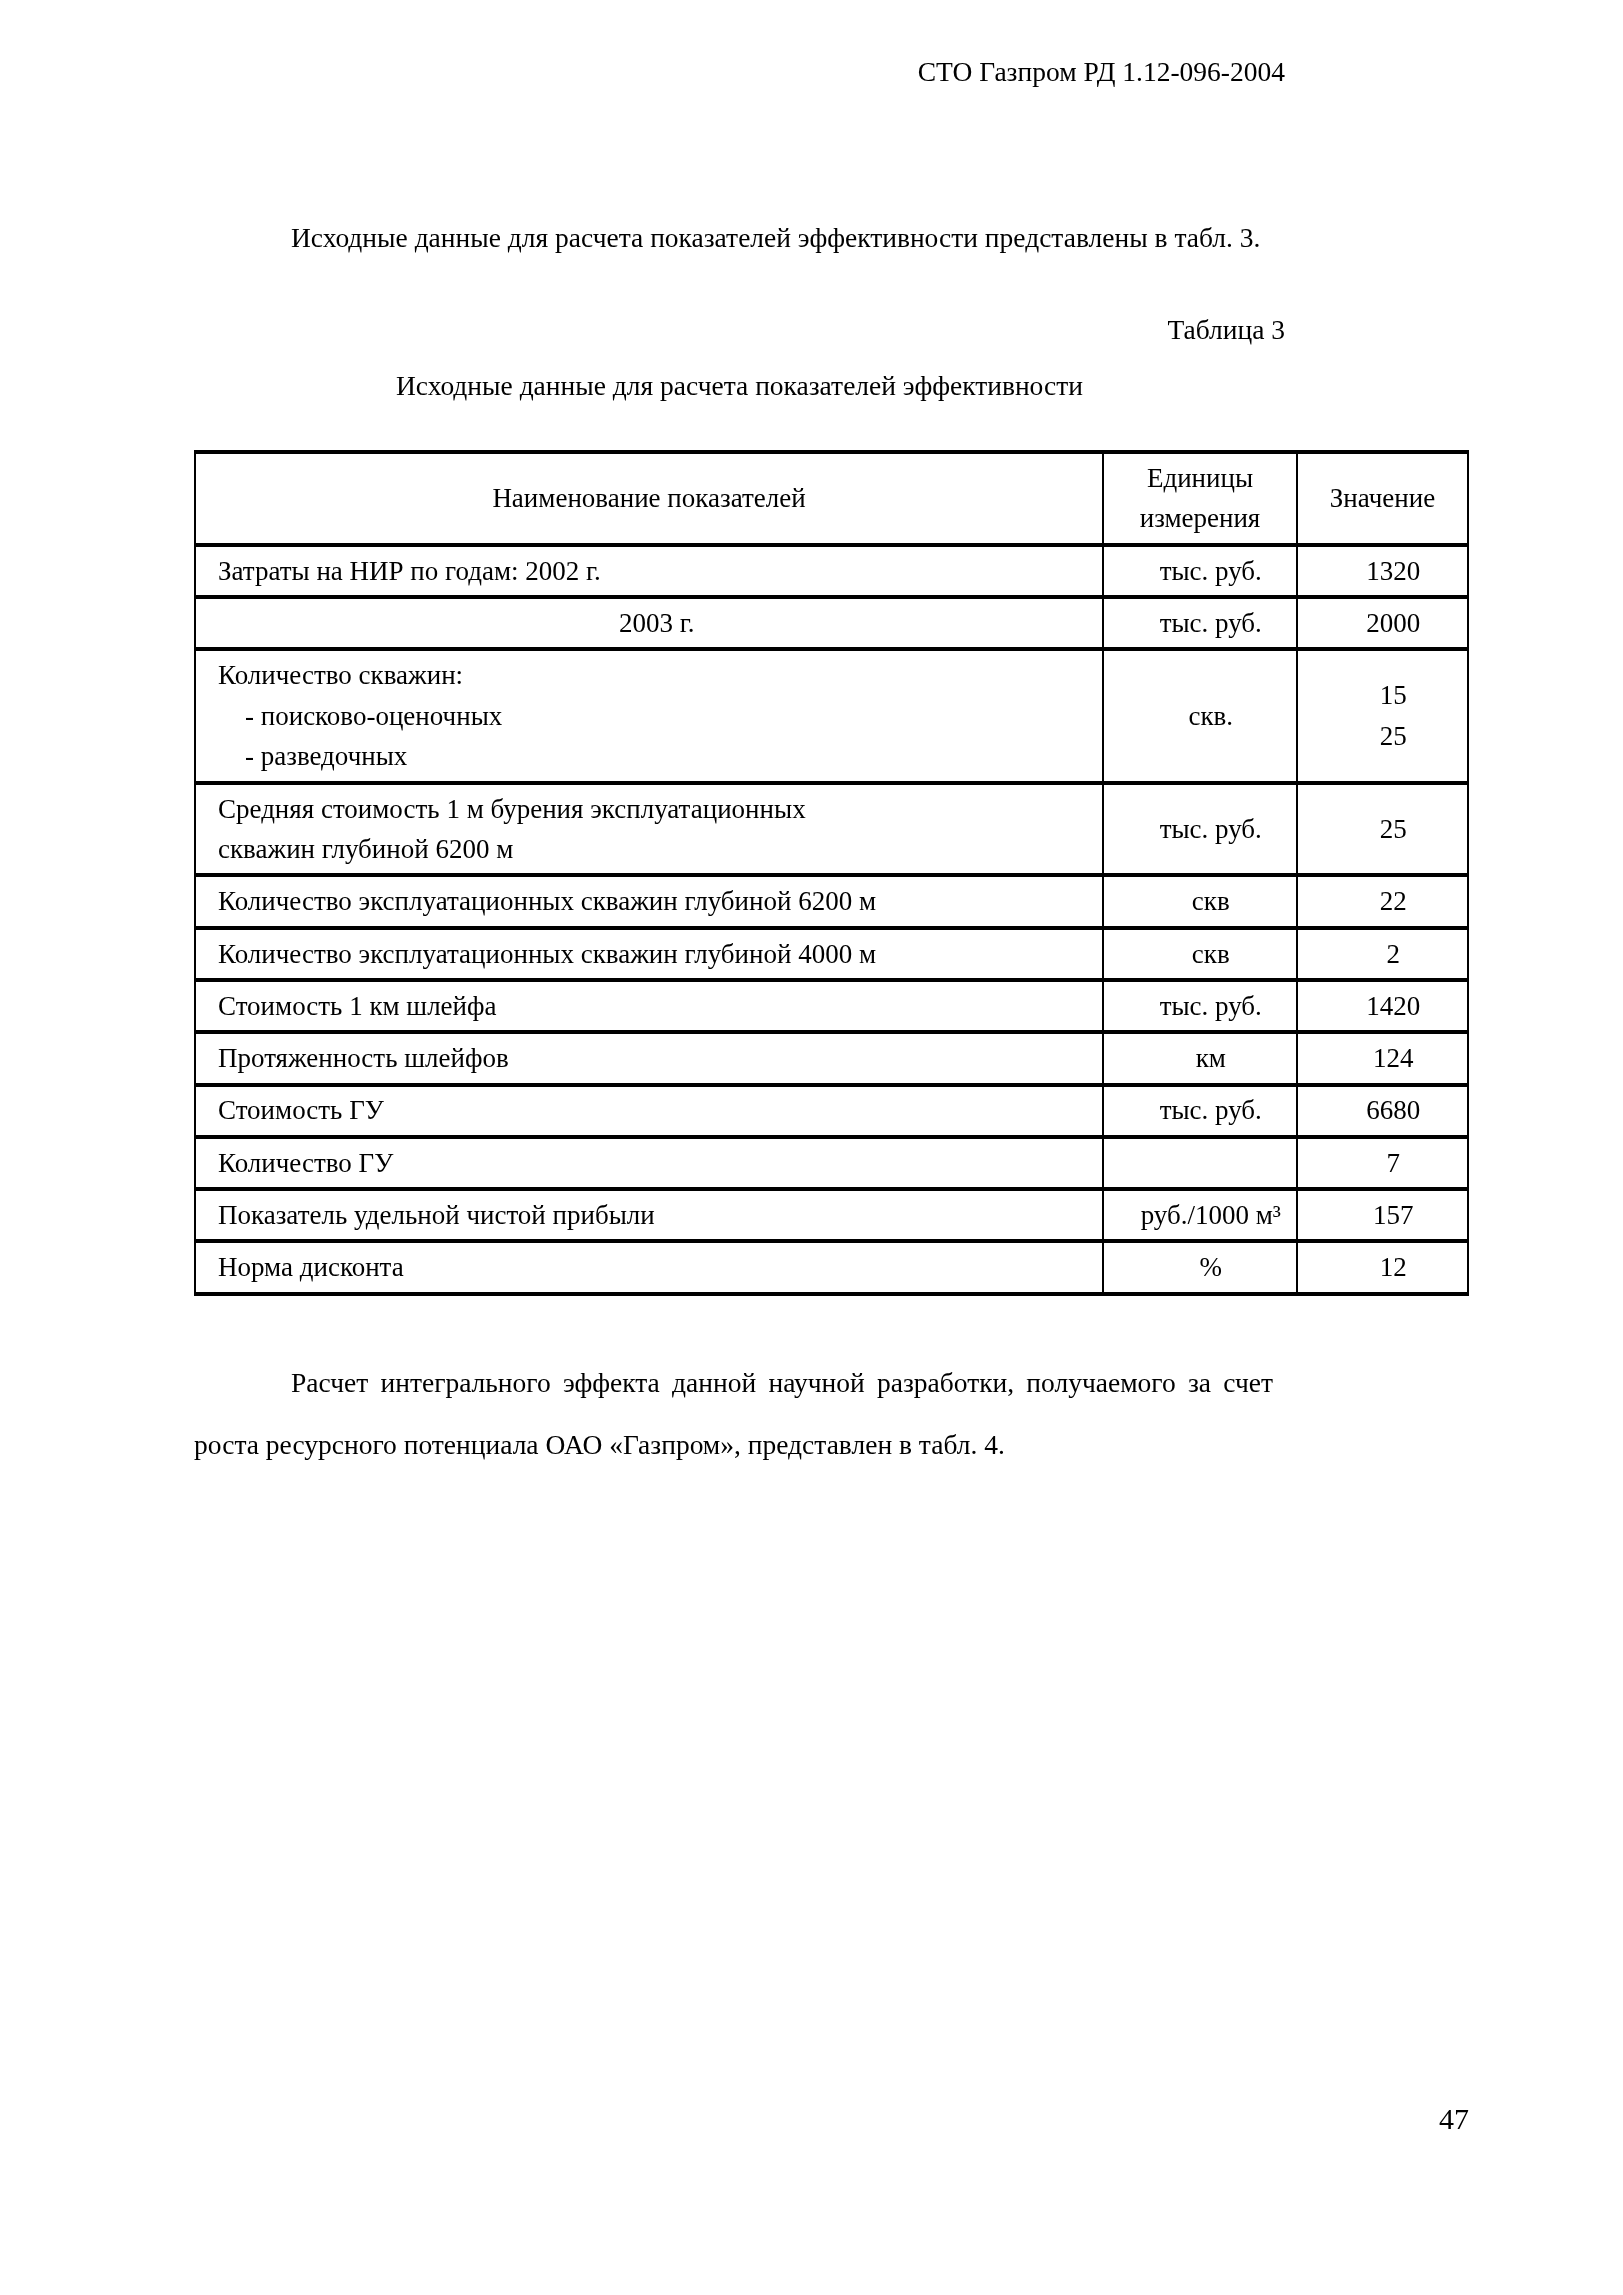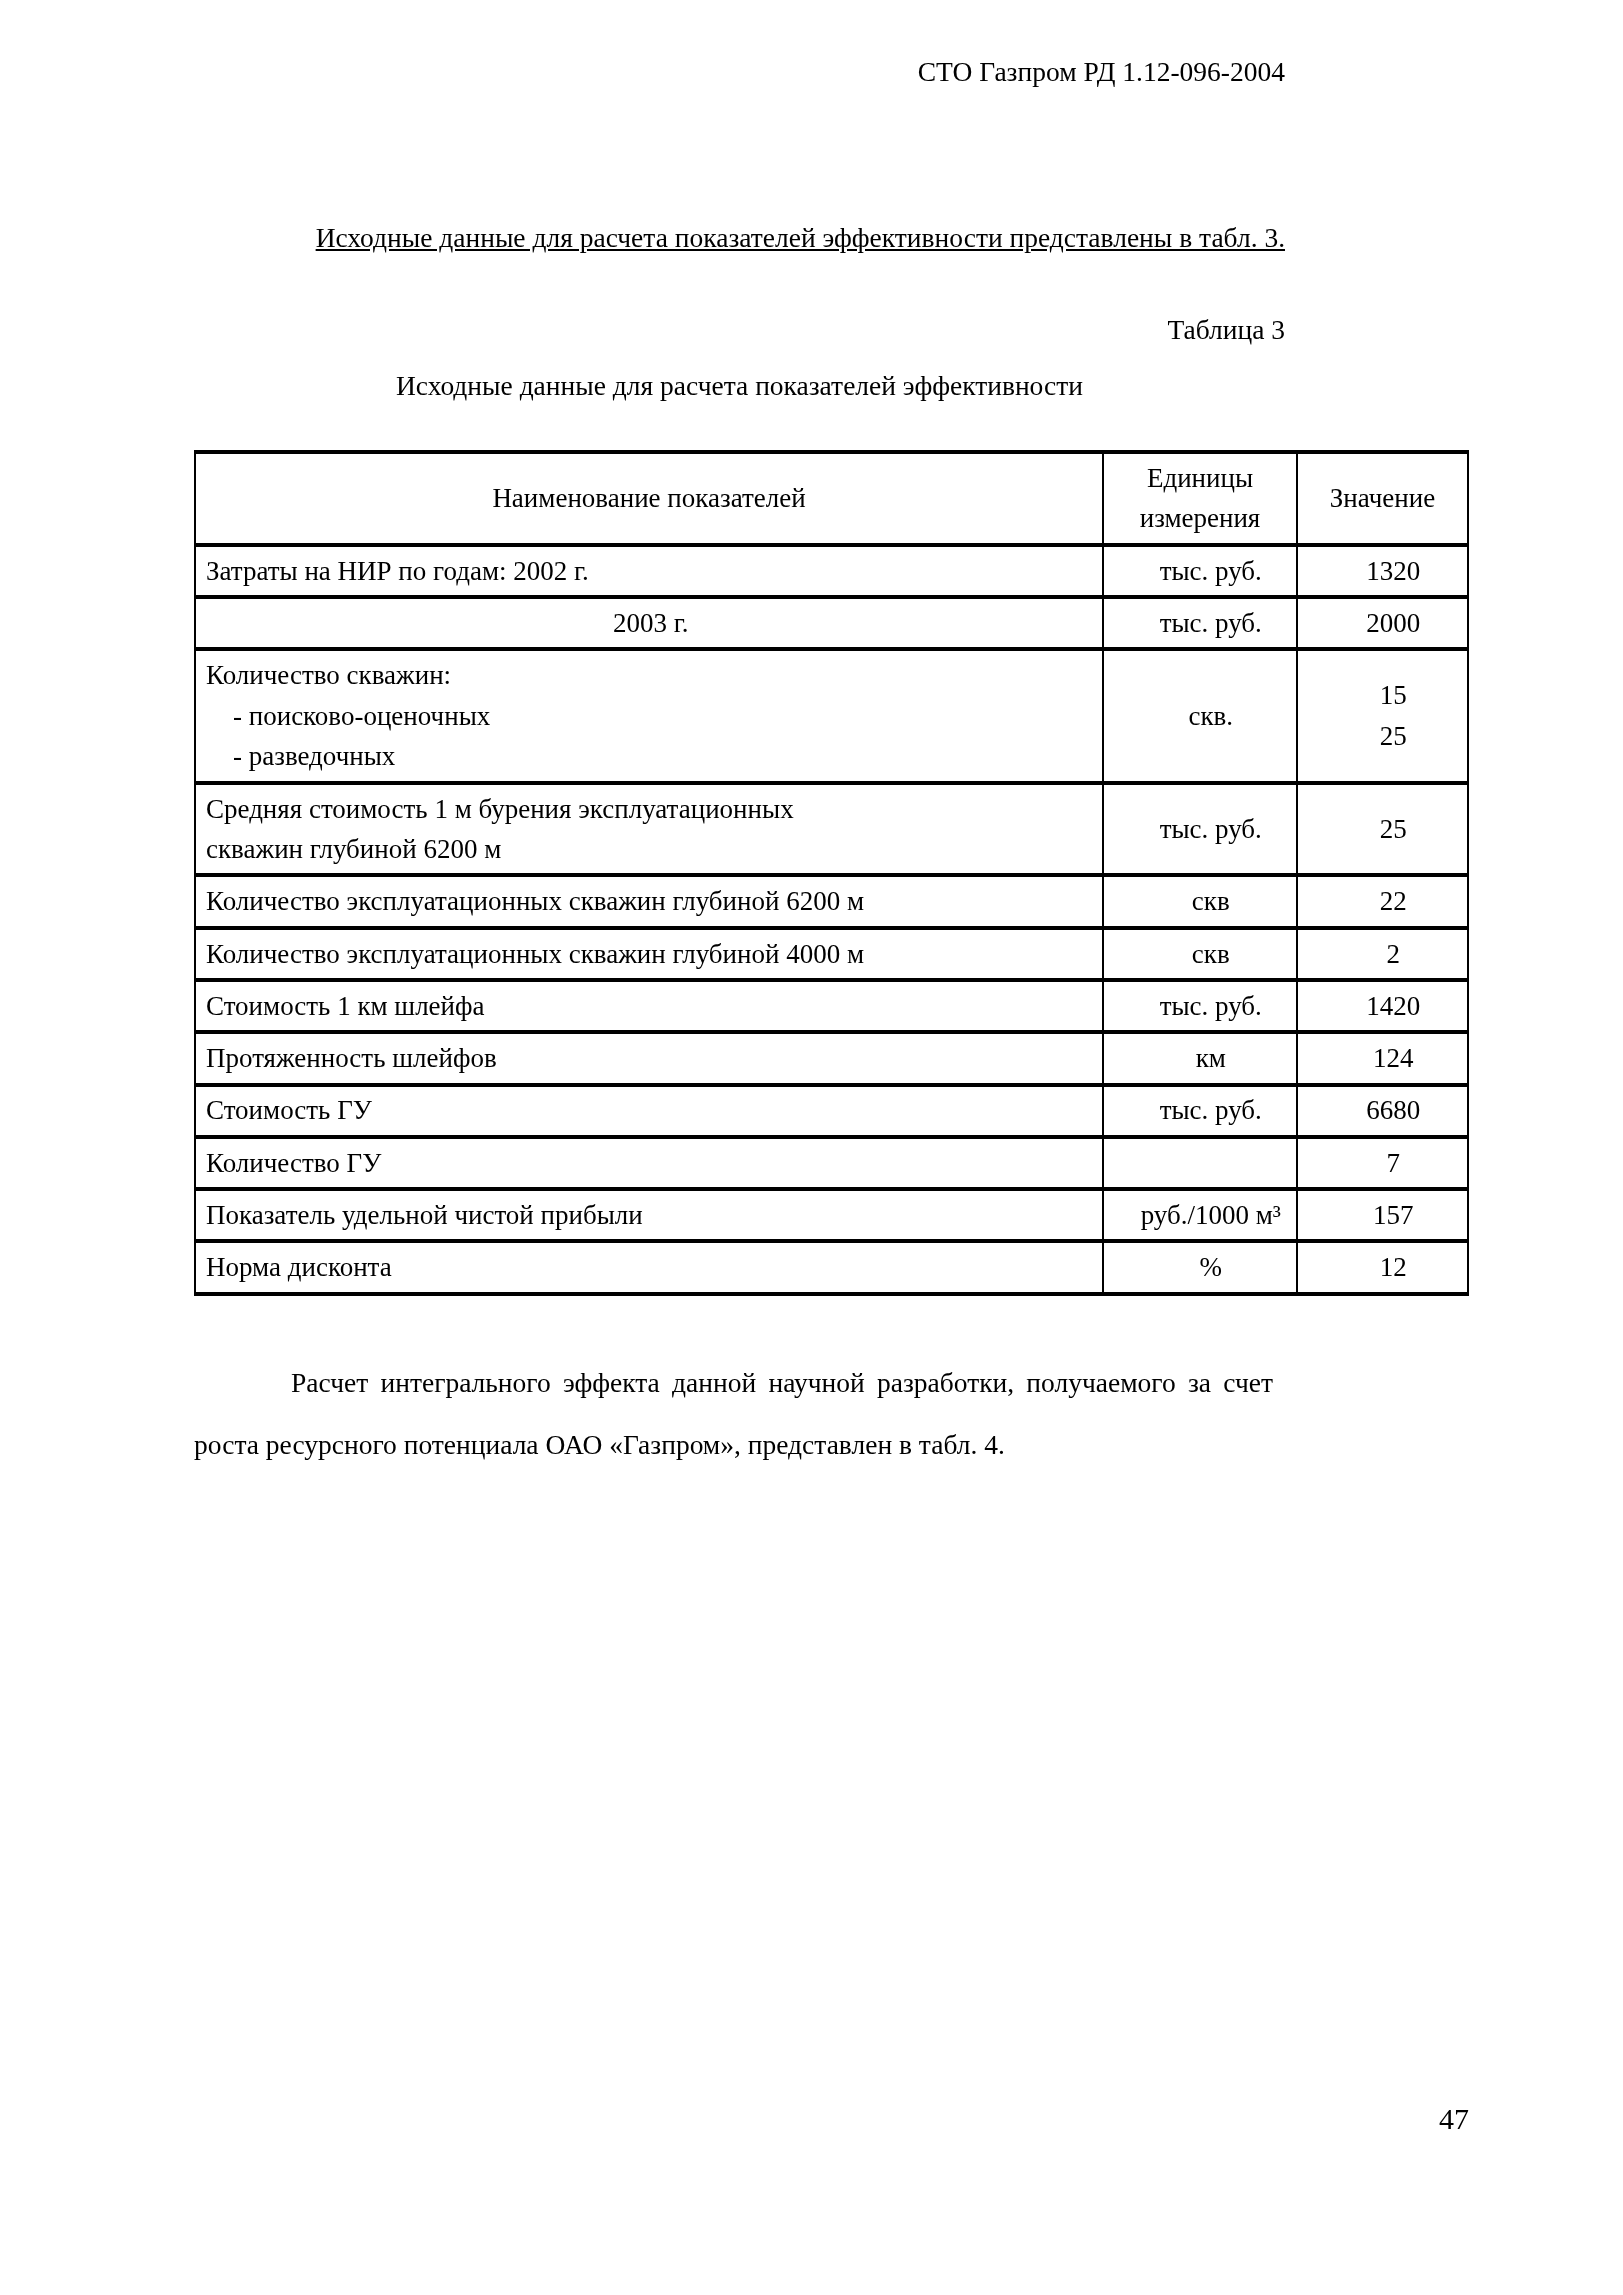--- a/index.html
+++ b/index.html
@@ -17,22 +17,21 @@
     width: 1091px;
   }
   .doc-ref {
     padding-top: 56px;
     text-align: right;
     white-space: nowrap;
   }
   .intro {
     margin: 134px 0 0 0;
     text-indent: 97px;
-    text-align: right;
-    text-decoration: underline;
+    text-align: left;
   }
   .tbl-label {
     margin-top: 60px;
     text-align: right;
   }
   .tbl-title {
     margin-top: 24px;
     text-align: center;
   }
   table.data-table {
@@ -51,21 +50,21 @@
     border-left: 2.6px solid #000;
     border-right: 2.6px solid #000;
     vertical-align: middle;
     line-height: 1.5;
     padding: 3.9px 6.5px;
     white-space: pre-line;
     font-weight: normal;
     overflow: hidden;
   }
   .data-table th { text-align: center; height: 73px; }
-  td.c-name { text-align: left; padding-left: 10px; }
+  td.c-name { text-align: left; padding-left: 22px; }
   td.c-name.center { text-align: center; }
   td.c-unit, td.c-val { text-align: center; padding-left: 28px; }
   .closing {
     margin: 56px 12px 0 0;
     text-indent: 97px;
     text-align: justify;
     line-height: 2.25;
   }
   .page-num {
     position: absolute;

